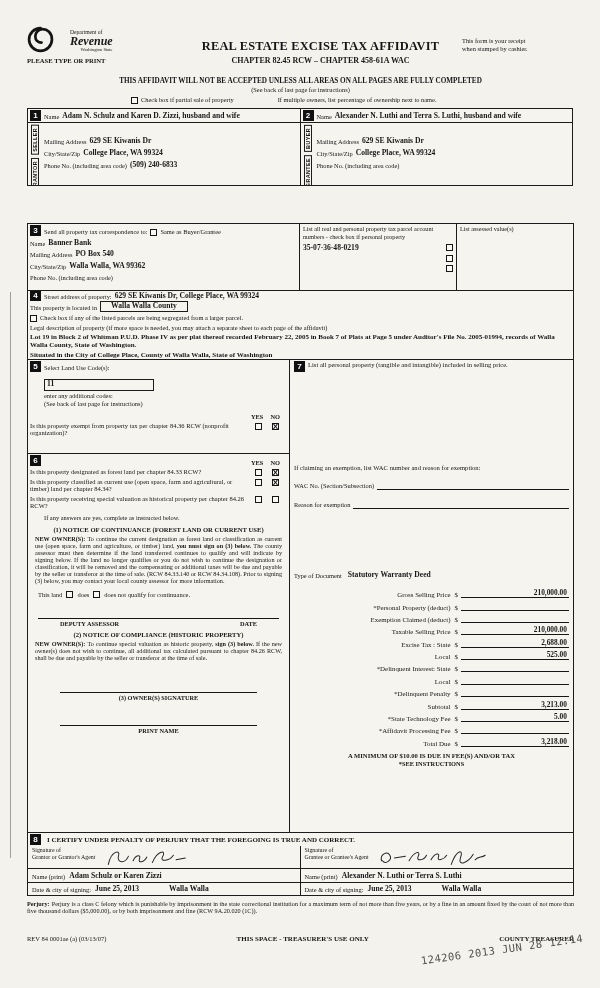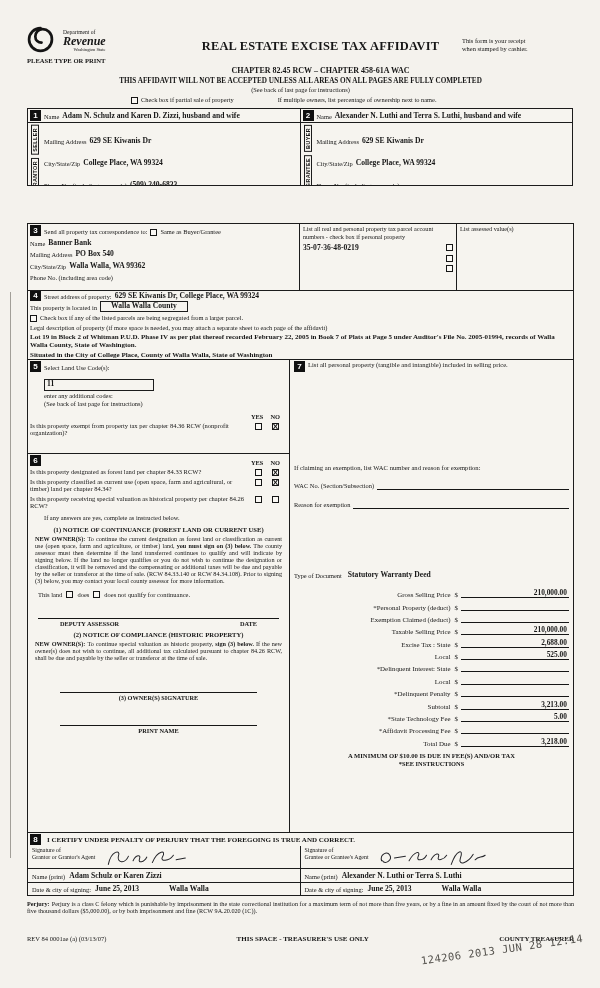--- a/index.html
+++ b/index.html
@@ -25,49 +25,49 @@
   .cb {
     display:inline-flex; width:7px; height:7px; border:1px solid #161616; background:#faf8f4;
     align-items:center; justify-content:center; flex:none;
   }
   .cb .mark { font-size:8px; font-weight:bold; line-height:1; font-family:"Liberation Sans", sans-serif; transform:translateY(-0.5px); }
   .box { border:1px solid #1c1c1c; background:#f6f4ef; overflow:hidden; }
 
   
   .header { display:flex; height:50px; }
   .h-left { width:152px; }
-  .logo-row { display:flex; gap:9px; align-items:flex-start; }
+  .logo-row { display:flex; gap:16px; align-items:flex-start; }
   .logo-text .l1 { font-size:5.6px; display:block; margin-top:3px; }
   .logo-text .l2 { font-size:12px; font-weight:bold; font-style:italic; display:block; line-height:1; }
   .logo-text .l3 { font-size:4.6px; display:block; text-align:right; }
   .type-print { font-size:6.6px; font-weight:bold; margin-top:4px; }
   .h-center { flex:1; text-align:center; padding-top:13px; }
   .title { font-size:12.4px; font-weight:bold; letter-spacing:.2px; white-space:nowrap; }
-  .chapter { font-size:8px; font-weight:bold; margin-top:12px; }
+  .chapter { font-size:8px; font-weight:bold; margin-top:2px; }
   .h-right { width:112px; font-size:6.4px; padding-top:11px; line-height:1.3; }
   .warning { text-align:center; font-size:7.2px; font-weight:bold; margin-top:1px; white-space:nowrap; }
   .seeback-c { text-align:center; font-size:6.4px; margin-top:1px; }
   .cbrow { display:flex; align-items:center; font-size:6.4px; margin:3px 0 4px 0; }
   .cbrow .g1 { margin-left:104px; display:flex; gap:3px; align-items:center; }
   .cbrow .g2 { margin-left:44px; }
 
   
   .row12 { display:flex; height:78px; margin-bottom:37px; }
   .party-box { width:50%; border:1px solid #1c1c1c; background:#f6f4ef; overflow:hidden; }
   .party-box + .party-box { margin-left:-1px; }
   .p-name { border-bottom:1px solid #1c1c1c; padding:1px 2px; height:14px; }
   .p-body { display:flex; height:62px; }
   .vstrip { width:14px; display:flex; flex-direction:column; gap:3px; align-items:center; padding-top:2px; }
   .vword {
     writing-mode:vertical-rl; transform:rotate(180deg);
     font-size:5.4px; font-weight:bold; letter-spacing:.4px;
     border:1px solid #1c1c1c; padding:2px 0; background:#f6f4ef;
     font-family:"Liberation Sans", sans-serif;
   }
-  .p-fields { flex:1; padding:14px 3px 0 2px; display:flex; flex-direction:column; gap:13px; }
+  .p-fields { flex:1; padding:14px 3px 0 2px; display:flex; flex-direction:column; gap:3px; }
 
   
   .sec3 { display:flex; height:68px; }
   .s3-left { width:272px; border-right:1px solid #1c1c1c; padding:1px 2px; display:flex; flex-direction:column; gap:2.6px; }
   .s3-mid { width:157px; border-right:1px solid #1c1c1c; padding:1px 3px; }
   .s3-right { flex:1; padding:1px 3px; }
   .s3-head { font-size:6.2px; line-height:1.25; }
   .parcel-row { display:flex; justify-content:space-between; align-items:center; margin-top:3px; }
 
   

